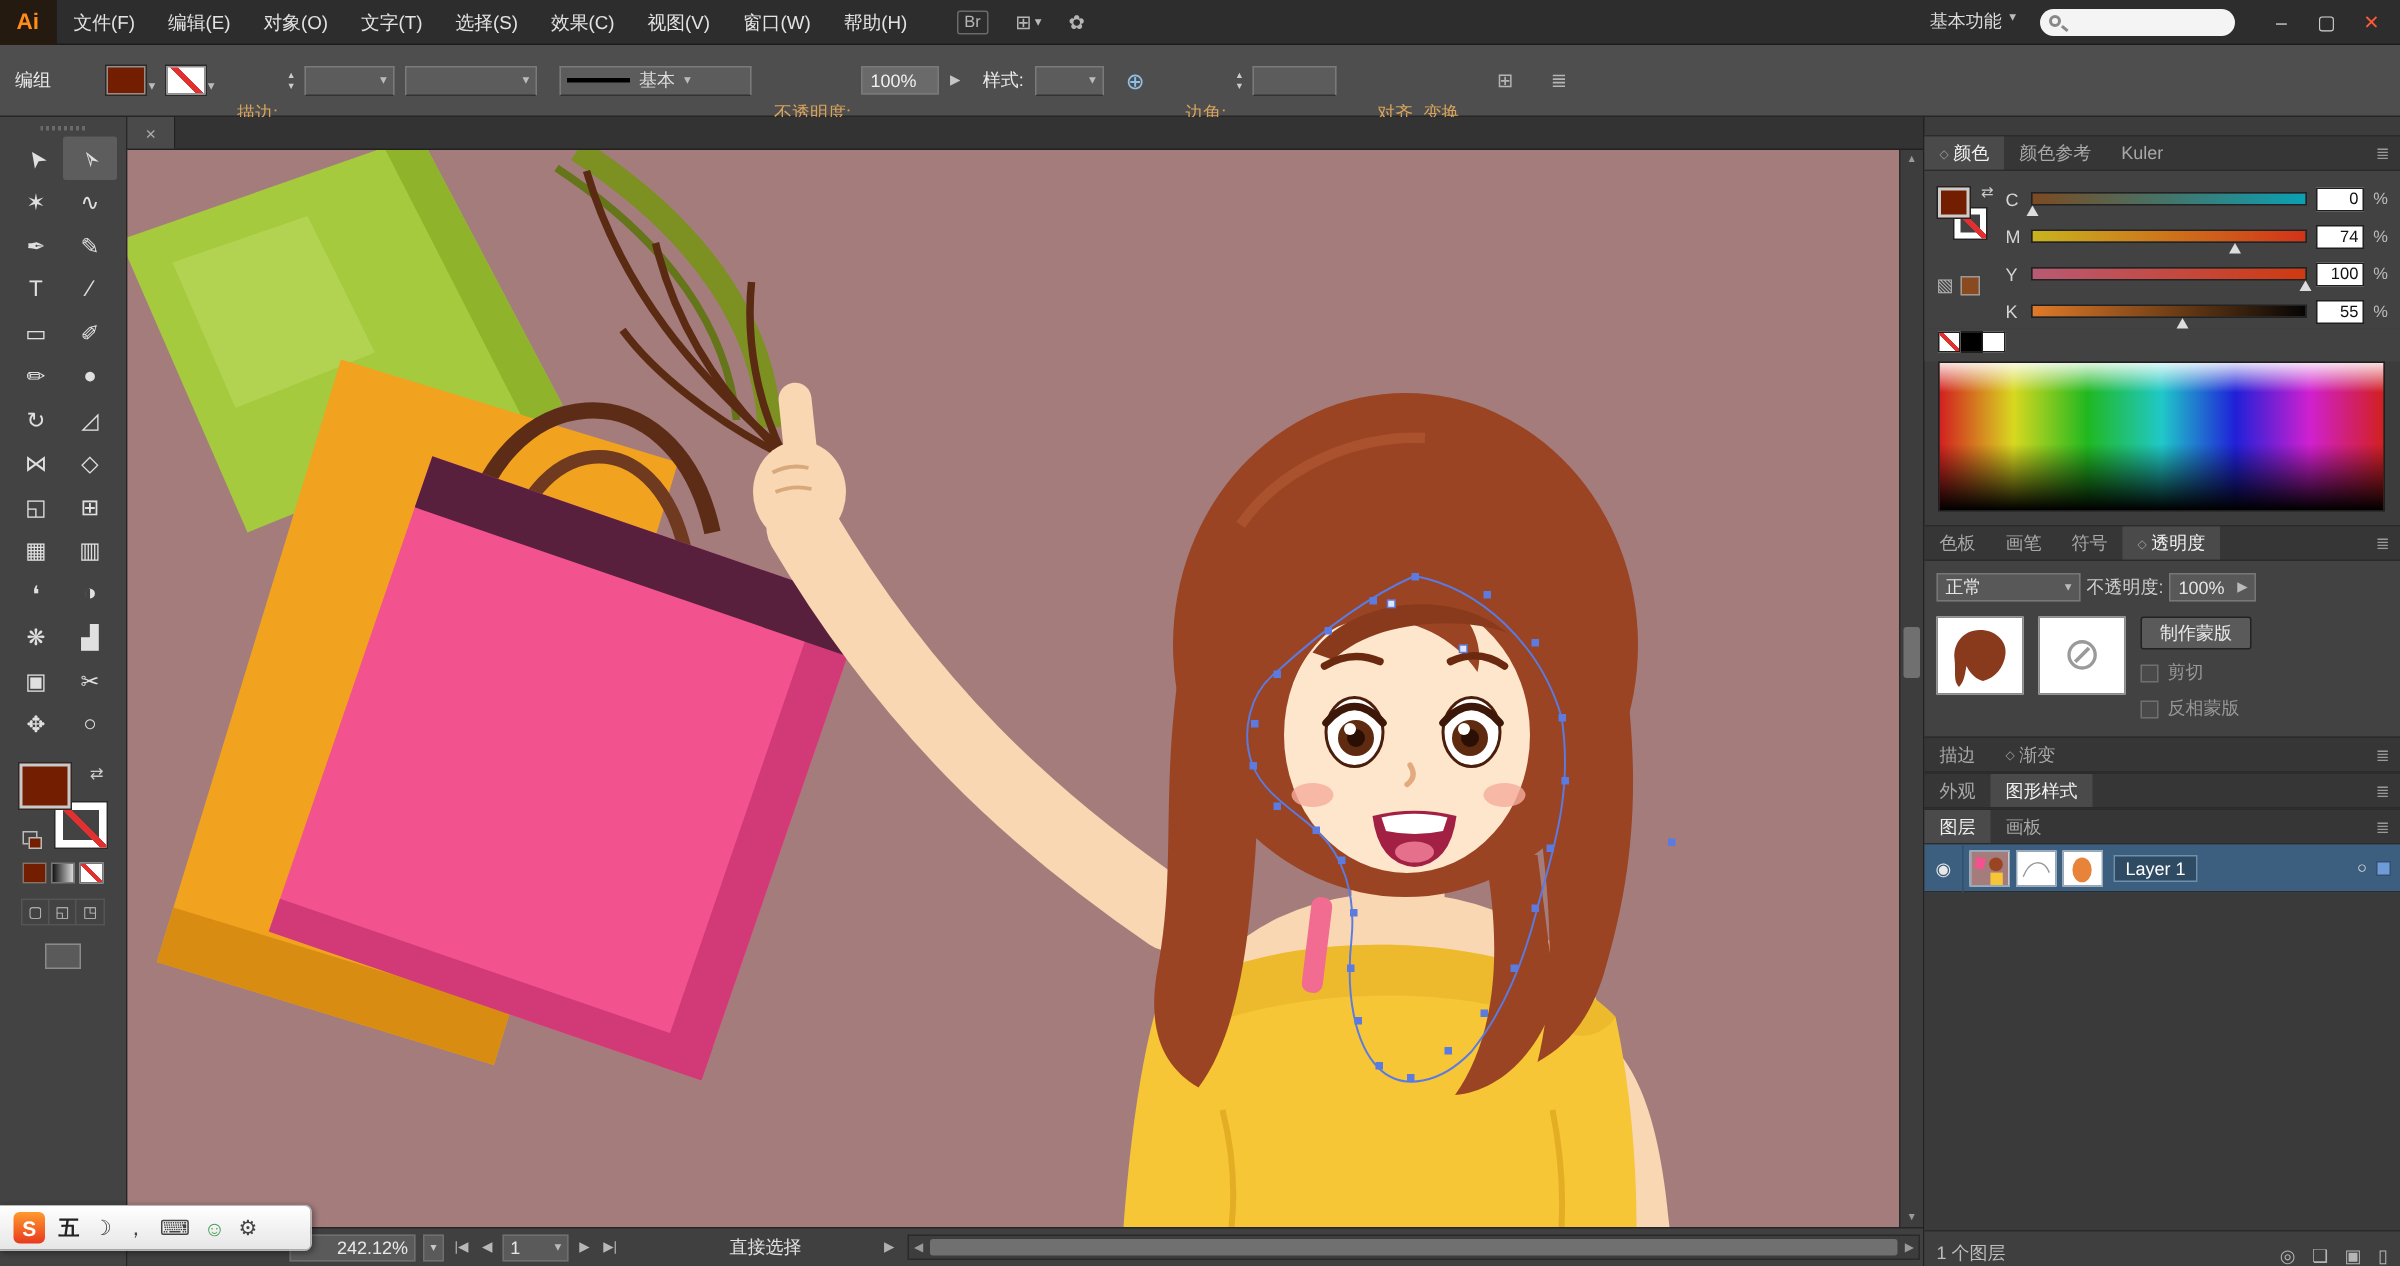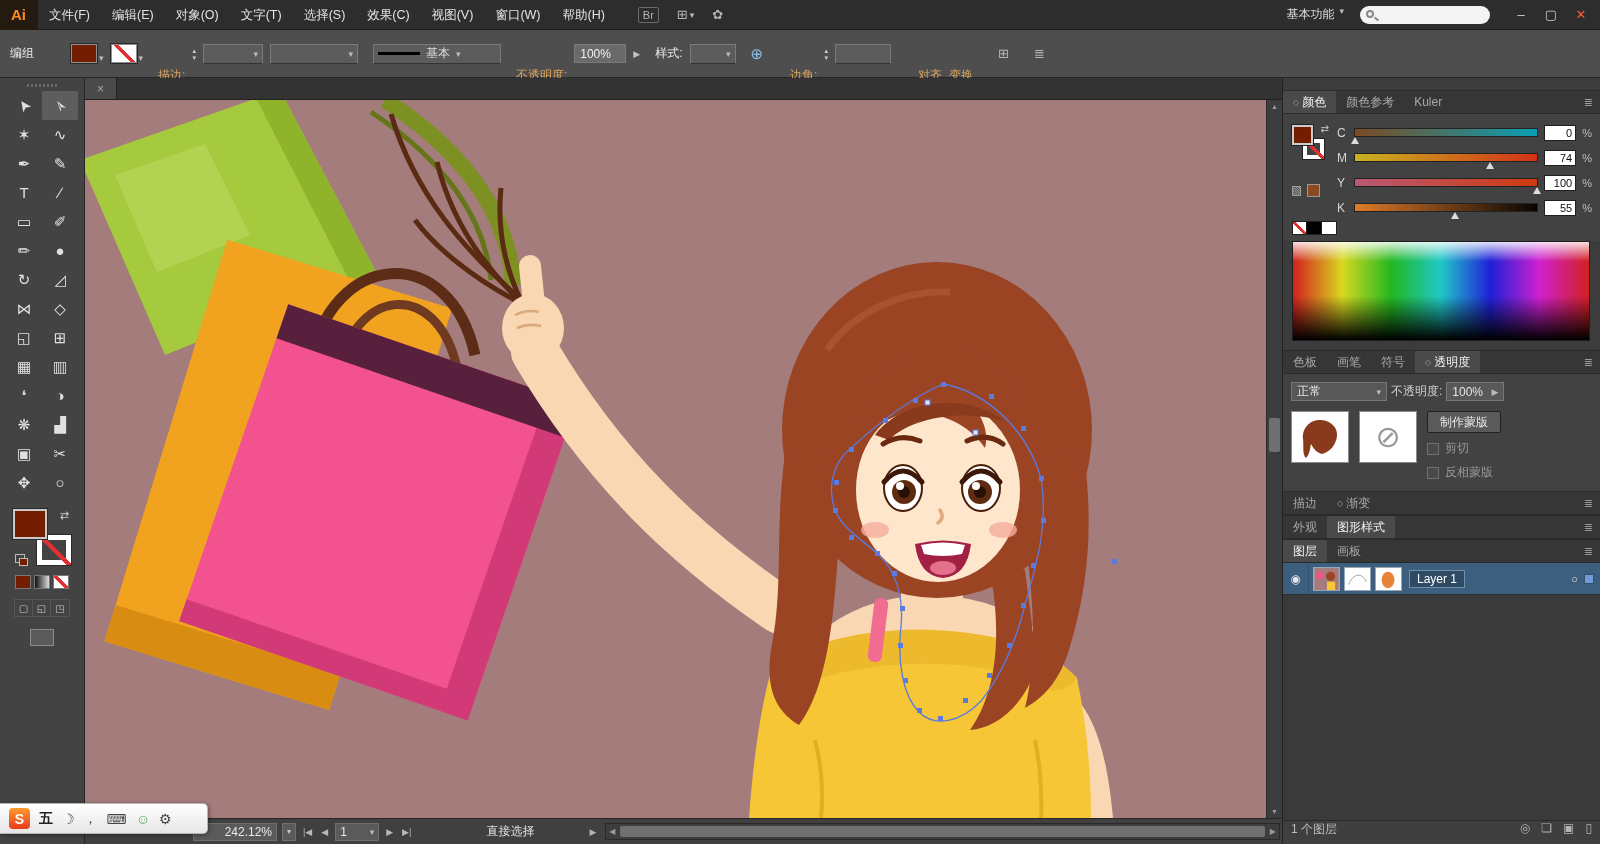--- a/index.html
+++ b/index.html
@@ -155,21 +155,21 @@
   .layers-body { flex:1; display:flex; flex-direction:column; background:#3a3a3a; min-height:0; }
   .layer-row { height:32px; background:#3c5f80; display:flex; align-items:center; padding-right:6px; flex-shrink:0; border-bottom:1px solid #2d2d2d; }
   .eye-cell { width:26px; height:32px; border-right:1px solid #30506b; display:flex; align-items:center; justify-content:center; }
   .eye { color:#e8e8e8; font-size:12px; }
   .l-thumb { width:27px; height:24px; background:#fff; border:1px solid #96a8b8; margin-left:4px; overflow:hidden; flex-shrink:0; }
   .l-thumb svg { display:block; width:100%; height:100%; }
   .layer-name { margin-left:7px; color:#fff; background:#2f4a63; border:1px solid #6f90aa; padding:1px 7px; }
   .layer-target { margin-left:auto; color:#e0e0e0; font-size:11px; }
   .layer-selchip { width:10px; height:10px; background:#6f9bd8; border:1px solid #35506e; margin-left:6px; }
   .layers-empty { flex:1; background:#3a3a3a; }
-  .layers-footer { height:24px; background:#3f3f3f; border-top:1px solid #2a2a2a; display:flex; align-items:flex-start; padding:0 8px; color:#bdbdbd; flex-shrink:0; }
+  .layers-footer { height:24px; background:#3f3f3f; border-top:1px solid #2a2a2a; display:flex; align-items:flex-end; padding:0 8px; color:#bdbdbd; flex-shrink:0; }
   .lf-icons { margin-left:auto; display:flex; gap:11px; font-size:12px; color:#b5b5b5; }
 
   
   .ime { position:absolute; left:0; bottom:10px; width:208px; height:31px; z-index:60;
     background:linear-gradient(#ffffff,#e6e6e6); border:1px solid #b5b5b5; border-left:none; border-radius:0 5px 5px 0;
     display:flex; align-items:center; gap:9px; padding:0 9px; box-shadow:1px 1px 4px rgba(0,0,0,.4); }
   .ime-logo { width:21px; height:21px; border-radius:4px; background:linear-gradient(#ff9a2e,#e83a1e); color:#fff; font-weight:bold; font-size:14px; display:flex; align-items:center; justify-content:center; }
   .ime-item { color:#444; font-size:14px; }
   .ime-item.cn { font-weight:bold; color:#222; }
   .ime-item.green { color:#4aa05a; }

